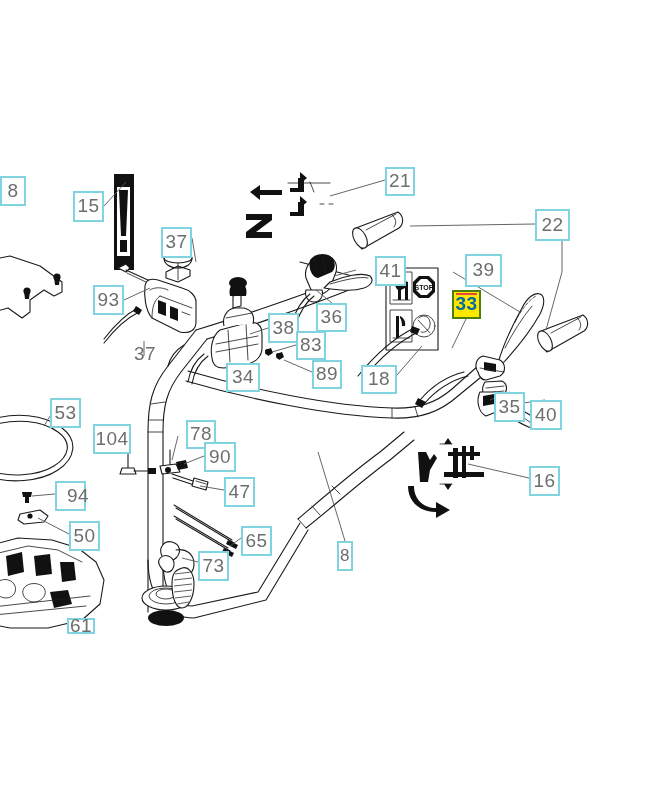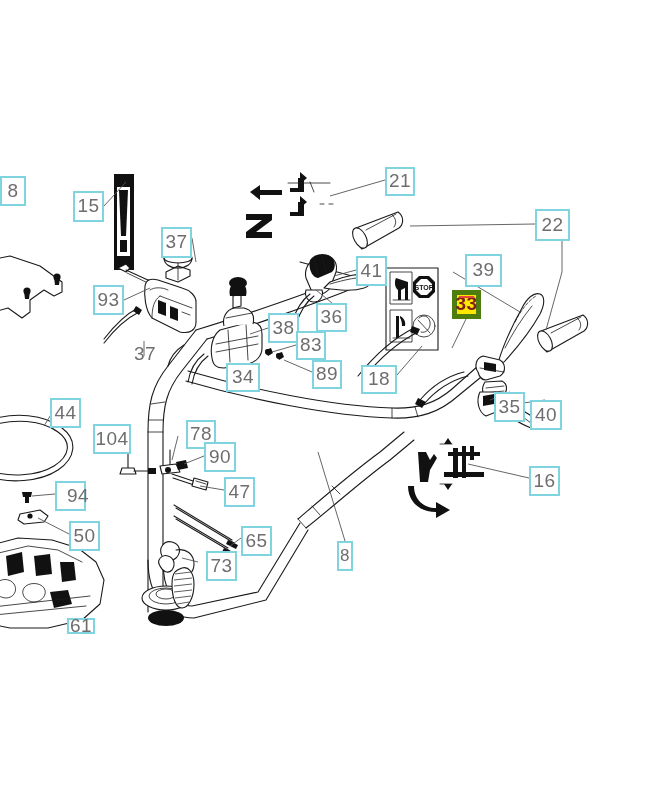--- a/index.html
+++ b/index.html
@@ -25,22 +25,22 @@
     letter-spacing:0.5px;
     font-family:"Liberation Sans", sans-serif;
     padding-bottom:2px;
     user-select:none;
   }
   .callout.plain{
     border:none;background:transparent;
   }
   .callout.highlight{
     background:#ffe800;
-    border:5px solid #4d7c0f;
-    color:#7f1d1d;
+    border:2px solid #4d7c0f;
+    color:#0369a1;
     font-weight:bold;
   }
   .callout.highlight::before{
     content:"";
     position:absolute;
     left:2px;right:2px;top:1px;
     height:2px;
     background:#e8483c;
   }
   .callout.narrow{font-size:17px;}
@@ -405,21 +405,21 @@
         </div>
         <div class="callout" style="left: 535px; top: 209px; width: 35px; height: 32px;">
           <span>22</span>
         </div>
         <div class="callout" style="left: 161px; top: 227px; width: 31px; height: 31px;">
           <span>37</span>
         </div>
         <div class="callout" style="left: 453px; top: 254px; width: 37px; height: 33px; margin-left: 12px;">
           <span>39</span>
         </div>
-        <div class="callout" style="left: 356px; top: 256px; width: 31px; height: 30px;">
+        <div class="callout" style="left: 375px; top: 256px; width: 31px; height: 30px;">
           <span>41</span>
         </div>
         <div class="callout" style="left: 93px; top: 285px; width: 31px; height: 30px;">
           <span>93</span>
         </div>
         <div class="callout" style="left: 316px; top: 303px; width: 31px; height: 29px;">
           <span>36</span>
         </div>
         <div class="callout highlight" style="left: 452px; top: 290px; width: 29px; height: 29px;">
           <span>33</span>
@@ -442,21 +442,21 @@
         <div class="callout" style="left: 226px; top: 363px; width: 34px; height: 29px; justify-content: center;">
           <span>34</span>
         </div>
         <div class="callout" style="left: 494px; top: 392px; width: 31px; height: 30px;">
           <span>35</span>
         </div>
         <div class="callout" style="left: 530px; top: 400px; width: 32px; height: 30px;">
           <span>40</span>
         </div>
         <div class="callout" style="left: 50px; top: 398px; width: 31px; height: 30px;">
-          <span>44</span>
+          <span>53</span>
         </div>
         <div class="callout" style="left: 93px; top: 424px; width: 38px; height: 30px;">
           <span>104</span>
         </div>
         <div class="callout" style="left: 186px; top: 420px; width: 30px; height: 29px;">
           <span>78</span>
         </div>
         <div class="callout" style="left: 204px; top: 442px; width: 32px; height: 30px;">
           <span>90</span>
         </div>
@@ -471,21 +471,21 @@
         </div>
         <div class="callout" style="left: 69px; top: 521px; width: 31px; height: 30px;">
           <span>50</span>
         </div>
         <div class="callout" style="left: 241px; top: 526px; width: 31px; height: 30px;">
           <span>65</span>
         </div>
         <div class="callout narrow" style="left: 337px; top: 541px; width: 16px; height: 30px;">
           <span>8</span>
         </div>
-        <div class="callout" style="left: 206px; top: 551px; width: 31px; height: 30px;">
+        <div class="callout" style="left: 198px; top: 551px; width: 31px; height: 30px;">
           <span>73</span>
         </div>
         <div class="callout" style="left: 67px; top: 618px; width: 28px; height: 16px;">
           <span>61</span>
         </div>
       </div>
 
   </div>
 </div>
 

